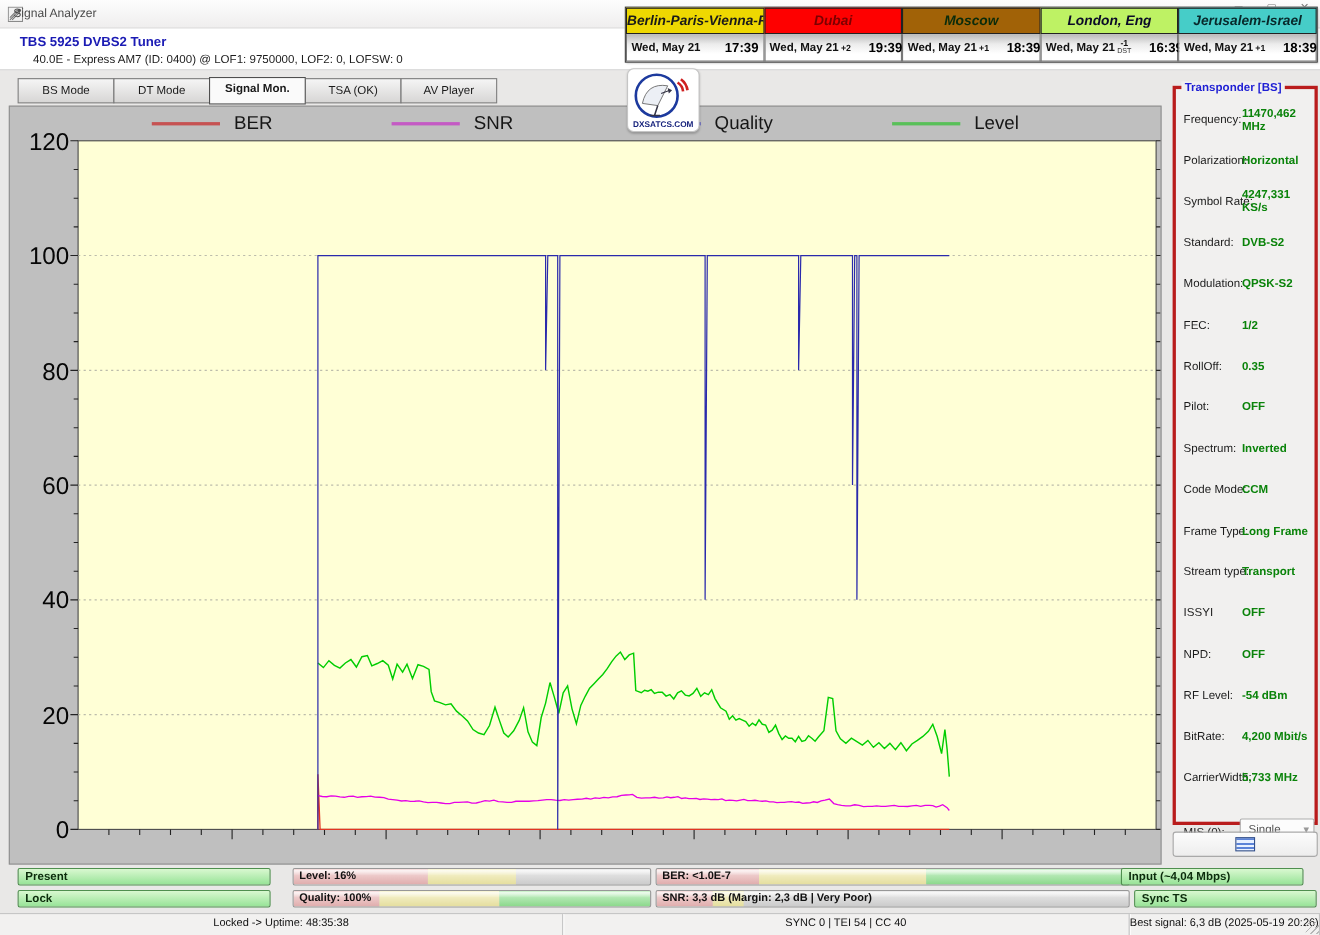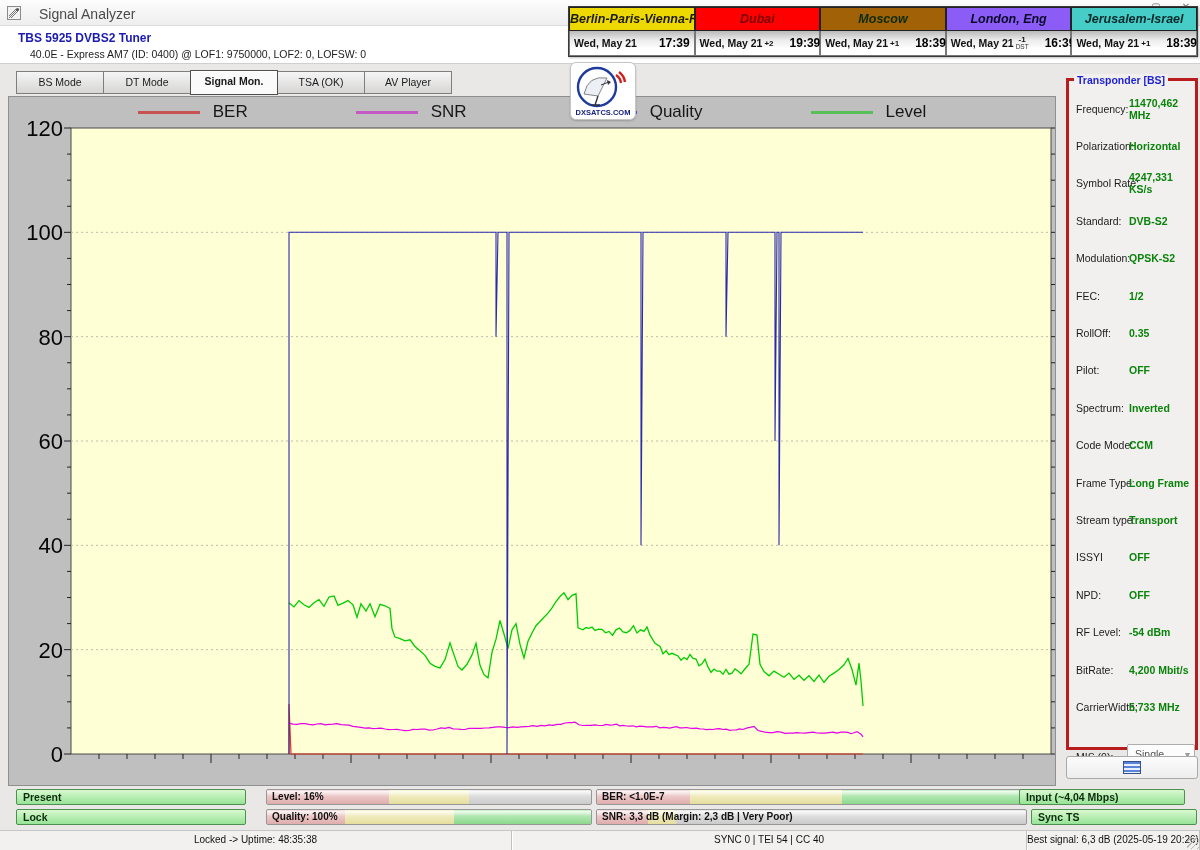--- a/index.html
+++ b/index.html
@@ -4,21 +4,21 @@
 <style>
   * { margin:0; padding:0; box-sizing:border-box; }
   html,body { width:1200px; height:850px; overflow:hidden; }
   body { font-family:"Liberation Sans", sans-serif; background:#e9e8e7; }
   #app { position:relative; width:1200px; height:850px; background:#e9e8e7; }
 
   
   .titlebar { position:absolute; left:0; top:0; width:1200px; height:26px;
     background:linear-gradient(#fdfdfd,#efeeee); border-bottom:1px solid #dcdcdc; z-index:1; }
   .app-icon { position:absolute; left:7px; top:6px; width:14px; height:14px; }
-  .win-title { position:absolute; left:39px; top:6px; font-size:14px; color:#4a4a4a; }
+  .win-title { position:absolute; left:12px; top:6px; font-size:11px; color:#4a4a4a; }
   .win-controls { position:absolute; right:6px; top:1px; display:flex; gap:14px; z-index:2; }
   .win-btn { font-size:10px; color:#777; width:16px; text-align:center; cursor:default; }
 
   
   .infostrip { position:absolute; left:0; top:26px; width:1200px; height:38px;
     background:#ffffff; border-bottom:1px solid #cfcfcf; z-index:1; }
   .tuner-name { position:absolute; left:18px; top:5px; font-size:12px; font-weight:bold; color:#1b1bb4; }
   .tuner-details { position:absolute; left:30px; top:22px; font-size:10.5px; color:#1c1c1c; }
 
   
@@ -153,21 +153,21 @@
     <div class="clock-time">
       <span class="clock-date">Wed, May 21</span>
       <span class="clock-off">
         <span class="off-top">+1</span>
             <span class="off-sub"></span>
       </span>
       <span class="clock-hhmm">18:39</span>
     </div>
   </div>
       <div class="clock">
-    <div class="clock-name" style="background: #8b5cf6; color: rgb(10, 10, 40);">London, Eng</div>
+    <div class="clock-name" style="background: #bef264; color: rgb(10, 10, 40);">London, Eng</div>
     <div class="clock-time">
       <span class="clock-date">Wed, May 21</span>
       <span class="clock-off">
         <span class="off-top">-1</span>
             <span class="off-sub">DST</span>
       </span>
       <span class="clock-hhmm">16:39:06</span>
     </div>
   </div>
       <div class="clock">

